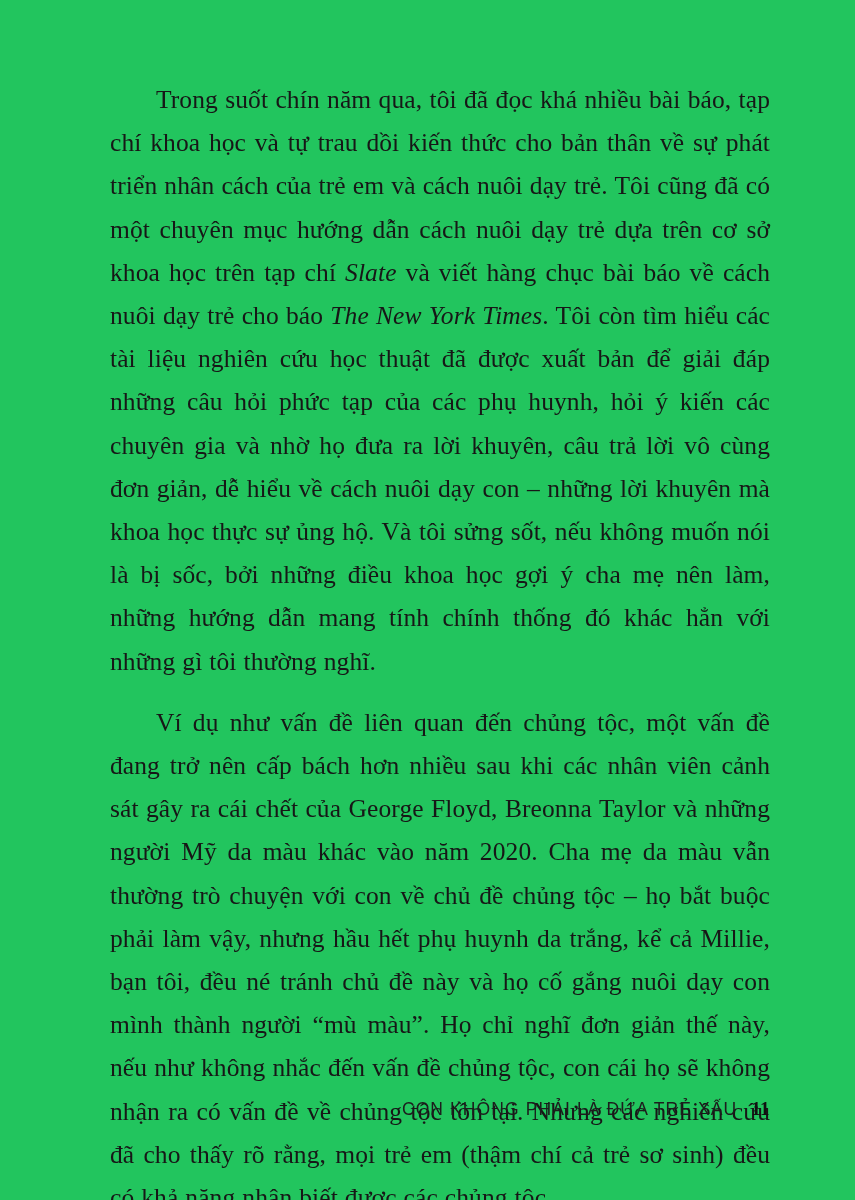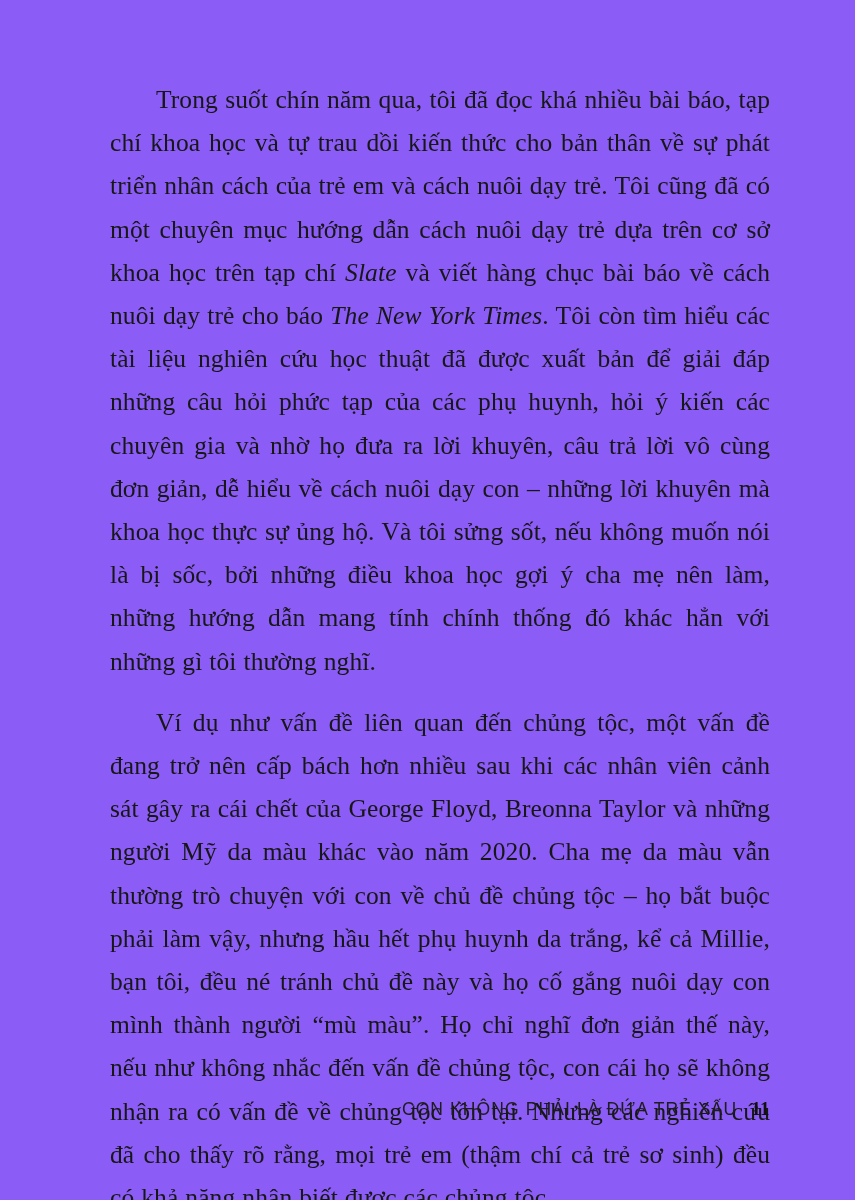--- a/index.html
+++ b/index.html
@@ -4,21 +4,21 @@
 <style>
   html, body {
     margin: 0;
     padding: 0;
     background: #ffffff;
   }
   .page {
     position: relative;
     width: 855px;
     height: 1200px;
-    background: #8b5cf6;
+    background: #22c55e;
     box-sizing: border-box;
     overflow: hidden;
     font-family: "Liberation Serif", serif;
     color: #171717;
     padding-left: 35px;
   }
   .text-block {
     position: absolute;
     left: 110px;
     top: 78px;

